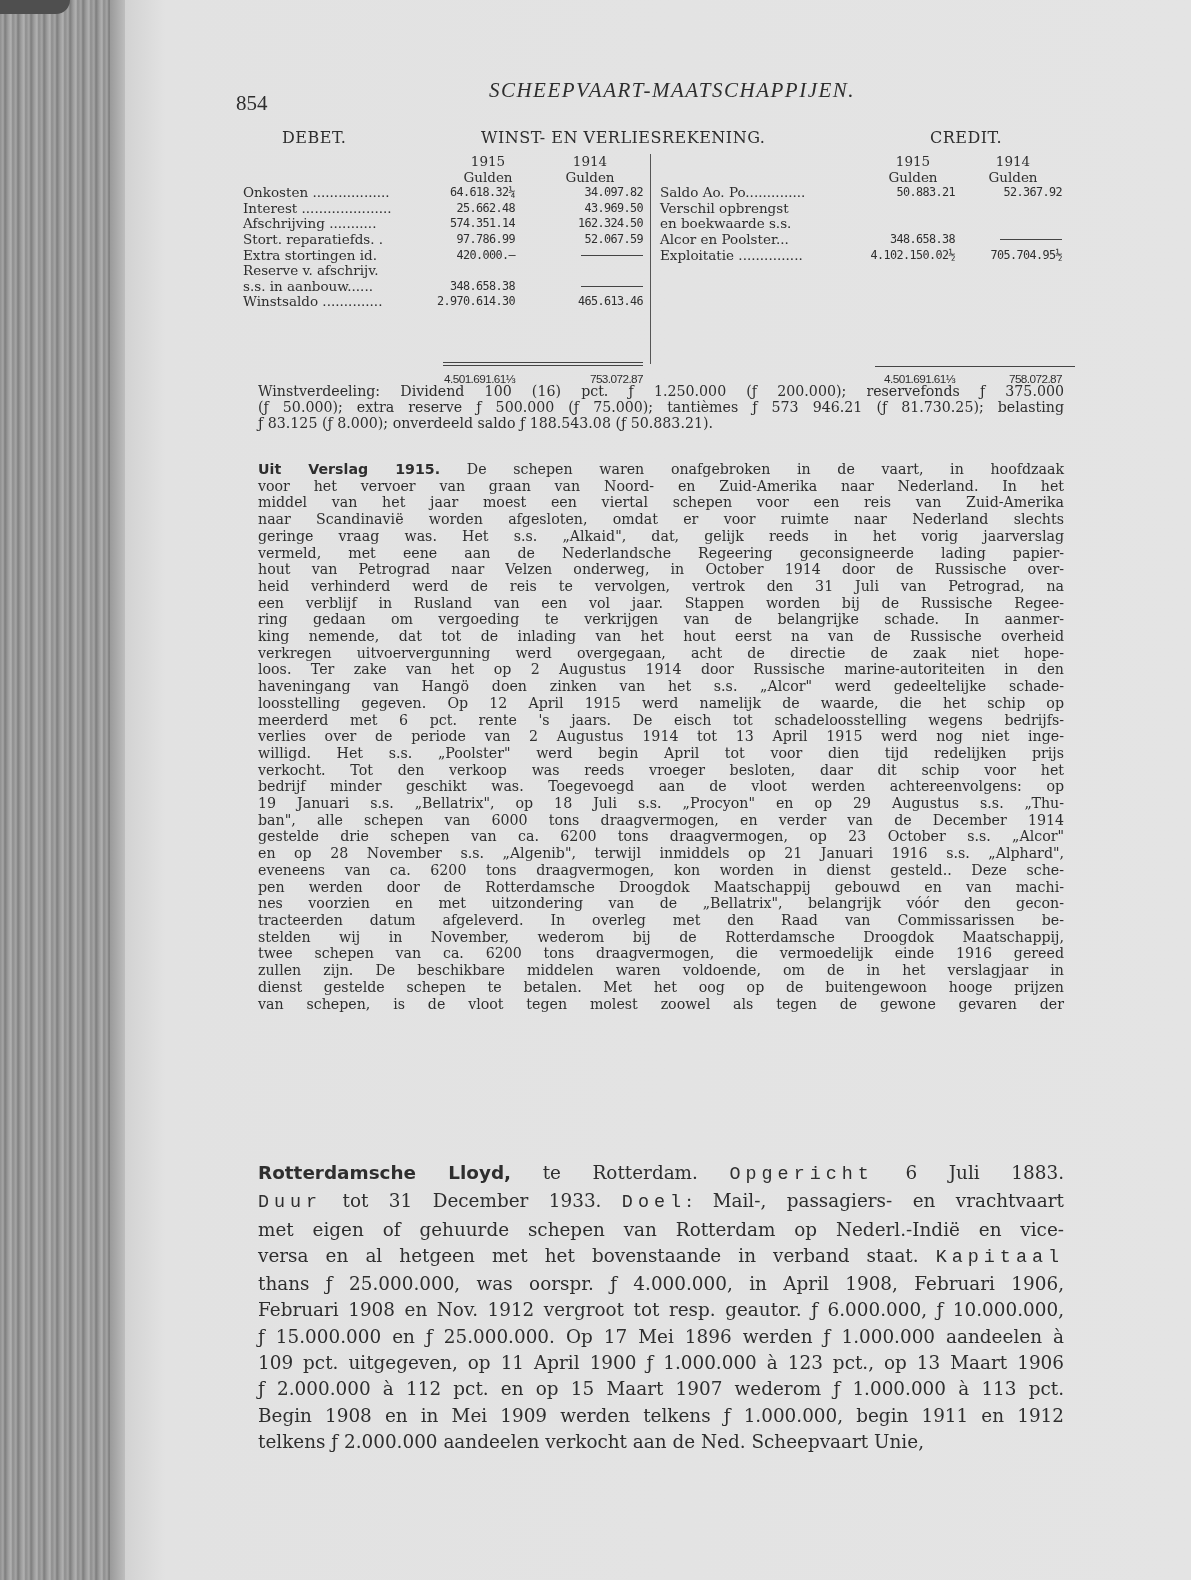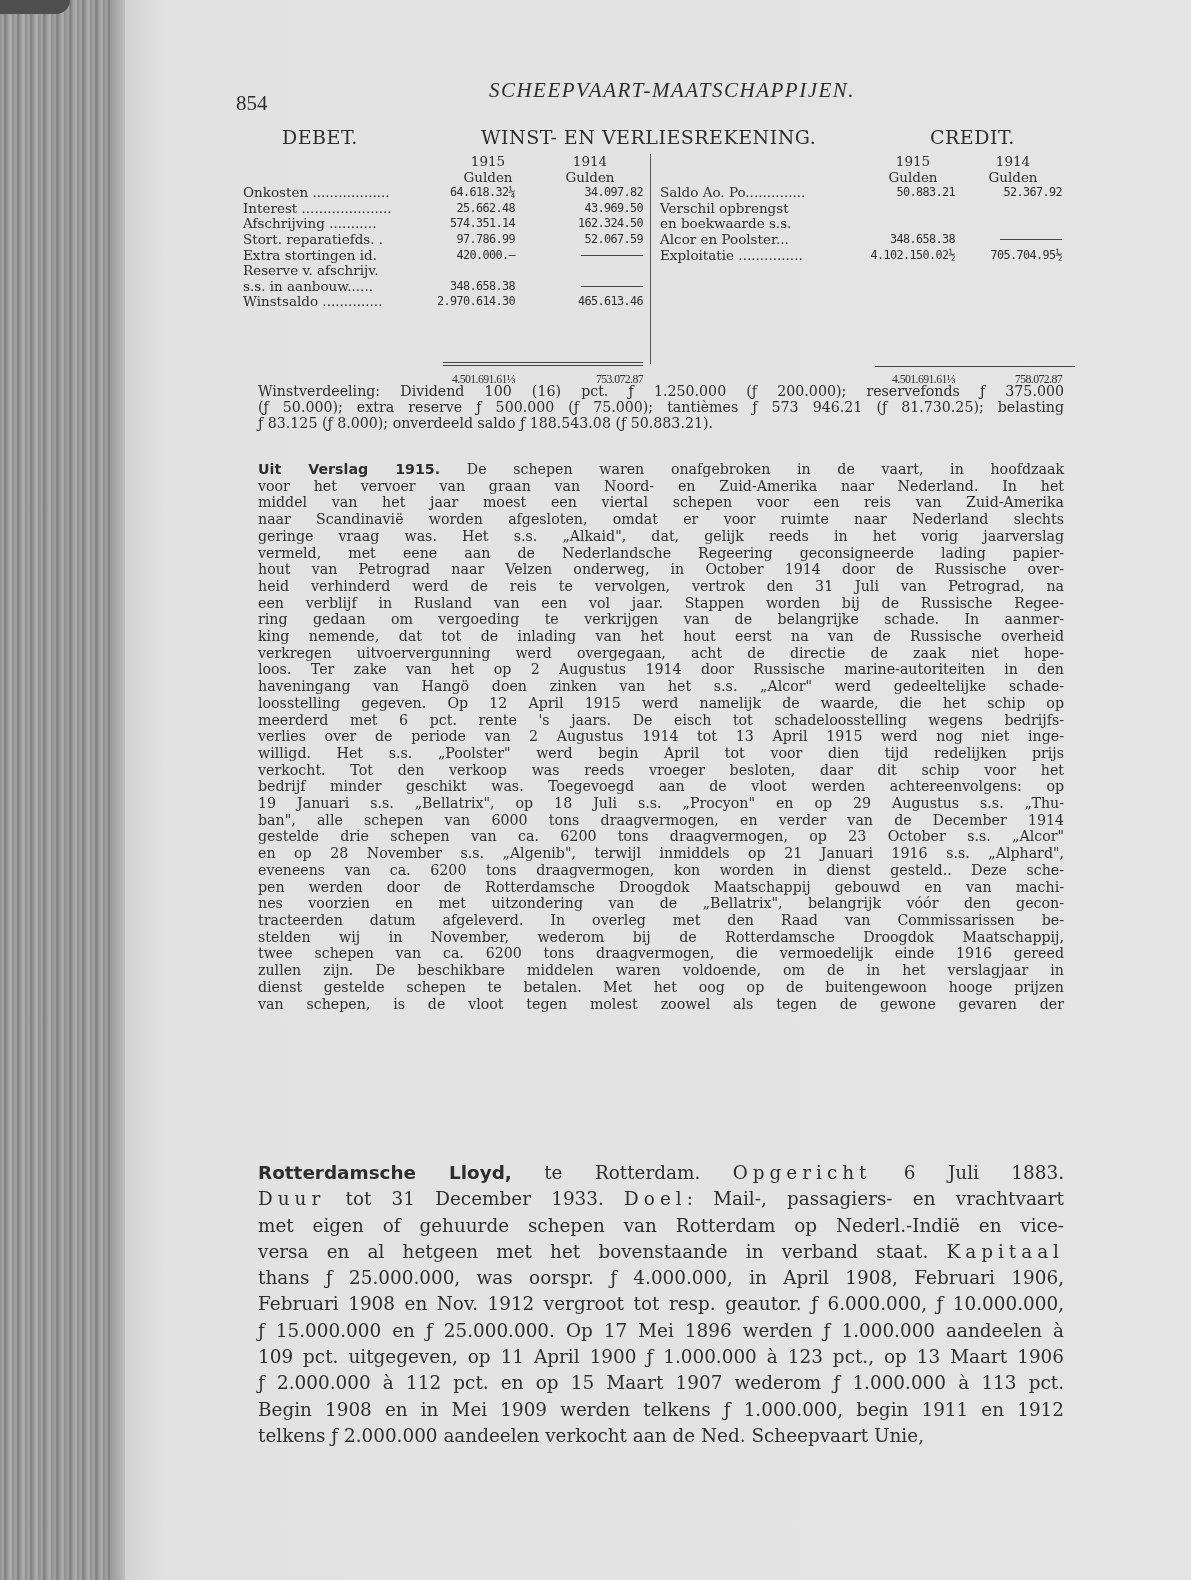--- a/index.html
+++ b/index.html
@@ -23,40 +23,40 @@
     }
     .page {
       position: absolute; left: 125px; top: 0; width: 1066px; height: 1580px;
       background: linear-gradient(90deg, #d2d2d2 0px, #e2e2e2 40px, #e4e4e4 100%);
     }
     .running-head { position: absolute; top: 78px; left: 232px; width: 850px; height: 30px; }
     .page-num { position: absolute; left: 4px; top: 0; font-family: "Liberation Serif", serif; font-size: 21px; margin-top: 13px; }
     .run-title { position: absolute; left: 0; width: 880px; text-align: center; top: 0; font-family: "Liberation Serif", serif; font-style: italic; font-size: 21px; letter-spacing: 1.5px; }
 
     .acct { position: absolute; left: 240px; top: 130px; width: 840px; font-size: 13.5px; line-height: 15.6px; }
-    .acct-head { position: relative; height: 22px; font-size: 19px; letter-spacing: 0.5px; }
+    .acct-head { position: relative; height: 22px; font-size: 16px; letter-spacing: 0.5px; }
     .acct-head span { position: absolute; top: 0; }
     .side { position: absolute; top: 24px; }
     .side.left { left: 3px; width: 402px; }
     .side.right { left: 420px; width: 420px; }
     .vrule { position: absolute; left: 410px; top: 24px; width: 1px; height: 210px; background: #555; }
     .row { position: relative; height: 15.6px; white-space: nowrap; }
     .row .lbl { position: absolute; left: 0; }
     .row .v1, .row .v2 { position: absolute; text-align: right; font-family: "DejaVu Sans Mono", monospace; font-size: 11.8px; letter-spacing: -0.6px; }
     .side.left .v1 { right: 130px; } .side.left .v2 { right: 2px; }
     .side.right .v1 { right: 125px; } .side.right .v2 { right: 18px; text-align: right; }
     .colhead { position: absolute; text-align: center; width: 90px; }
     .dash { display: inline-block; width: 62px; border-top: 1px solid #444; vertical-align: middle; }
     .sumrule { position: absolute; height: 0; border-top: 1px solid #444; }
-    .total { position: absolute; font-family: Liberation Serif, serif; font-size: 11.8px; letter-spacing: -0.6px; }
+    .total { position: absolute; font-family: Liberation Sans, sans-serif; font-size: 11.8px; letter-spacing: -0.6px; }
 
     .para { position: absolute; left: 258px; width: 806px; font-size: 14.2px; line-height: 16.7px; text-align: justify; }
     .bold-sans { font-family: "DejaVu Sans", "Liberation Sans", sans-serif; font-weight: bold; }
     .big { position: absolute; left: 258px; width: 806px; font-size: 18.4px; line-height: 26.3px; text-align: justify; }
-    .spaced { letter-spacing: 5px; }
+    .spaced { letter-spacing: 5px; font-family: Liberation Mono, monospace; }
     .line { display: block; text-align: justify; text-align-last: justify; white-space: nowrap; }
     .line.last { text-align-last: left; }
   </style>
 </head>
 <body>
 
 <div class="spine"></div>
 <div class="spine-edge"></div>
 <div class="spine-top"></div>
 <div class="page"></div>

